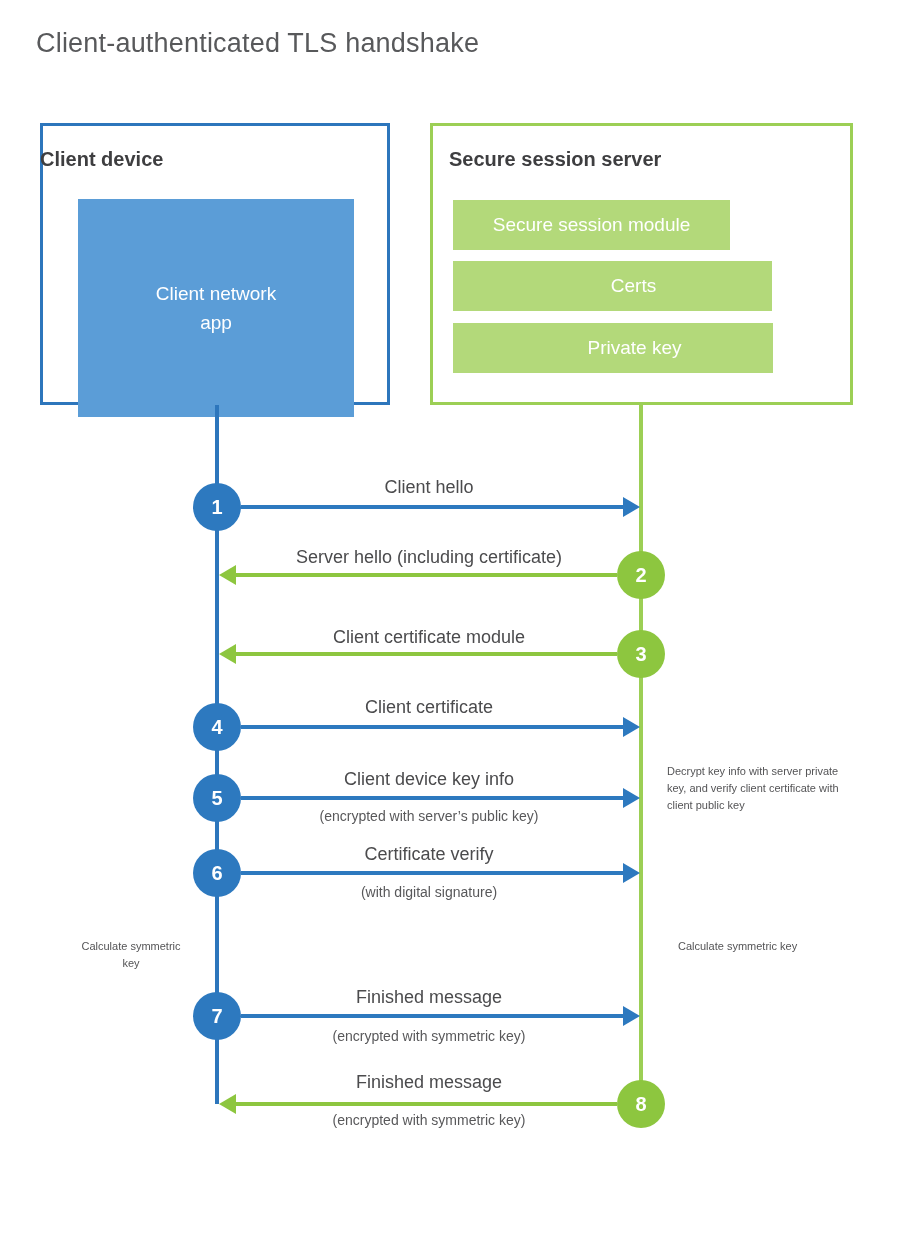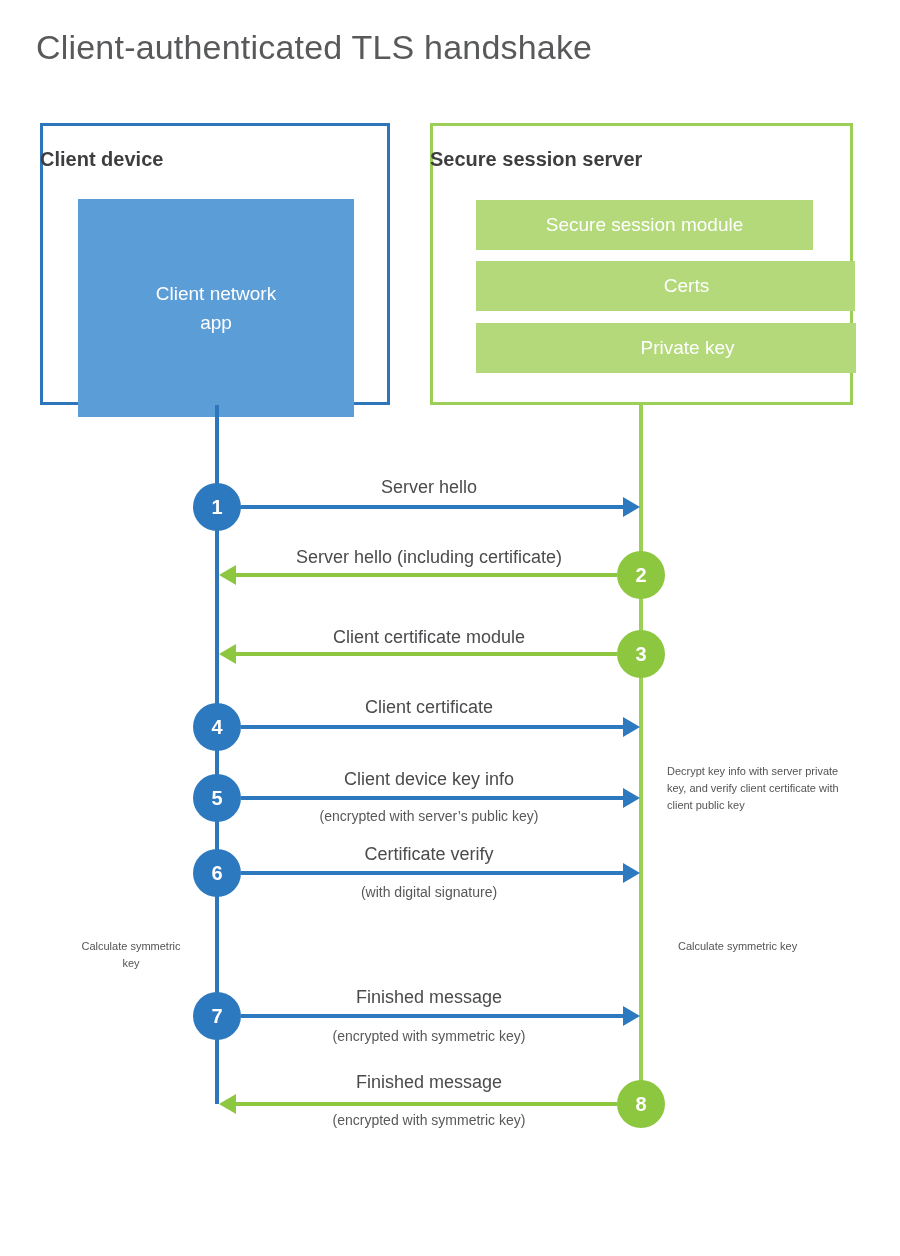--- a/index.html
+++ b/index.html
@@ -4,43 +4,43 @@
 <style>
   html,body { margin:0; padding:0; background:#ffffff; }
   #canvas {
     position:relative; width:900px; height:1256px; background:#ffffff;
     font-family:"Liberation Sans", sans-serif; overflow:hidden;
   }
   .abs { position:absolute; }
 
   
   .page-title {
-    left:36px; top:28px; font-size:34px; font-weight:300; color:#58595b;
+    left:36px; top:28px; font-size:27px; font-weight:300; color:#58595b;
     letter-spacing:0.2px;
   }
 
   
   .actor-box { box-sizing:border-box; background:#ffffff; }
   .client-box { left:40px; top:123px; width:350px; height:282px; border:3px solid #2d76bc; }
   .server-box { left:430px; top:123px; width:423px; height:282px; border:3px solid #9ccf55; }
   .actor-title {
     top:148px; font-size:20px; font-weight:bold; color:#3e3e40; text-align:left;
   }
   .client-title { left:40px; width:350px; }
-  .server-title { left:430px; width:423px; }
+  .server-title { left:430px; width:423px;padding-left:19px; }
 
   .client-app {
     left:78px; top:199px; width:276px; height:218px; background:#5b9dd7;
     display:flex; align-items:center; justify-content:center;
   }
   .client-app span {
     color:#ffffff; font-size:19px; text-align:center; white-space:pre-line; line-height:1.55;
   }
   .server-bar {
-    left:476px; width:337px; height:50px; background:#b3d97a;
+    left:453px; width:277px; height:50px; background:#b3d97a;
     color:#ffffff; font-size:19px; text-align:center; line-height:50px;
   }
   .bar-1 { top:200px; } .bar-2 { top:261px;padding-left:42px; } .bar-3 { top:323px;padding-left:43px; }
 
   
   .lifeline { width:4px; top:405px; height:699px; }
   .lifeline.blue  { left:215px; background:#2d76bc; }
   .lifeline.green { left:639px; background:#9ccf55; }
 
   
@@ -95,21 +95,21 @@
 
   <div class="abs actor-box server-box"></div>
   <div class="abs actor-title server-title">Secure session server</div>
   <div class="abs server-bar bar-1">Secure session module</div>
   <div class="abs server-bar bar-2">Certs</div>
   <div class="abs server-bar bar-3">Private key</div>
 
   <div class="abs lifeline blue"></div>
   <div class="abs lifeline green"></div>
 
-  <div class="abs msg-label" style="top:477px">Server hello</div>
+  <div class="abs msg-label" style="top:477px">Client hello</div>
   <div class="abs arrow blue right" style="left:241px; top:505px; width:383px">
       <span class="head"></span>
     </div>
   <div class="abs step-circle blue" style="left:193px; top:483px">
       <span>1</span>
     </div>
 
   <div class="abs msg-label" style="top:547px">Server hello (including certificate)</div>
   <div class="abs arrow green left" style="left:235px; top:573px; width:382px">
       <span class="head"></span>

